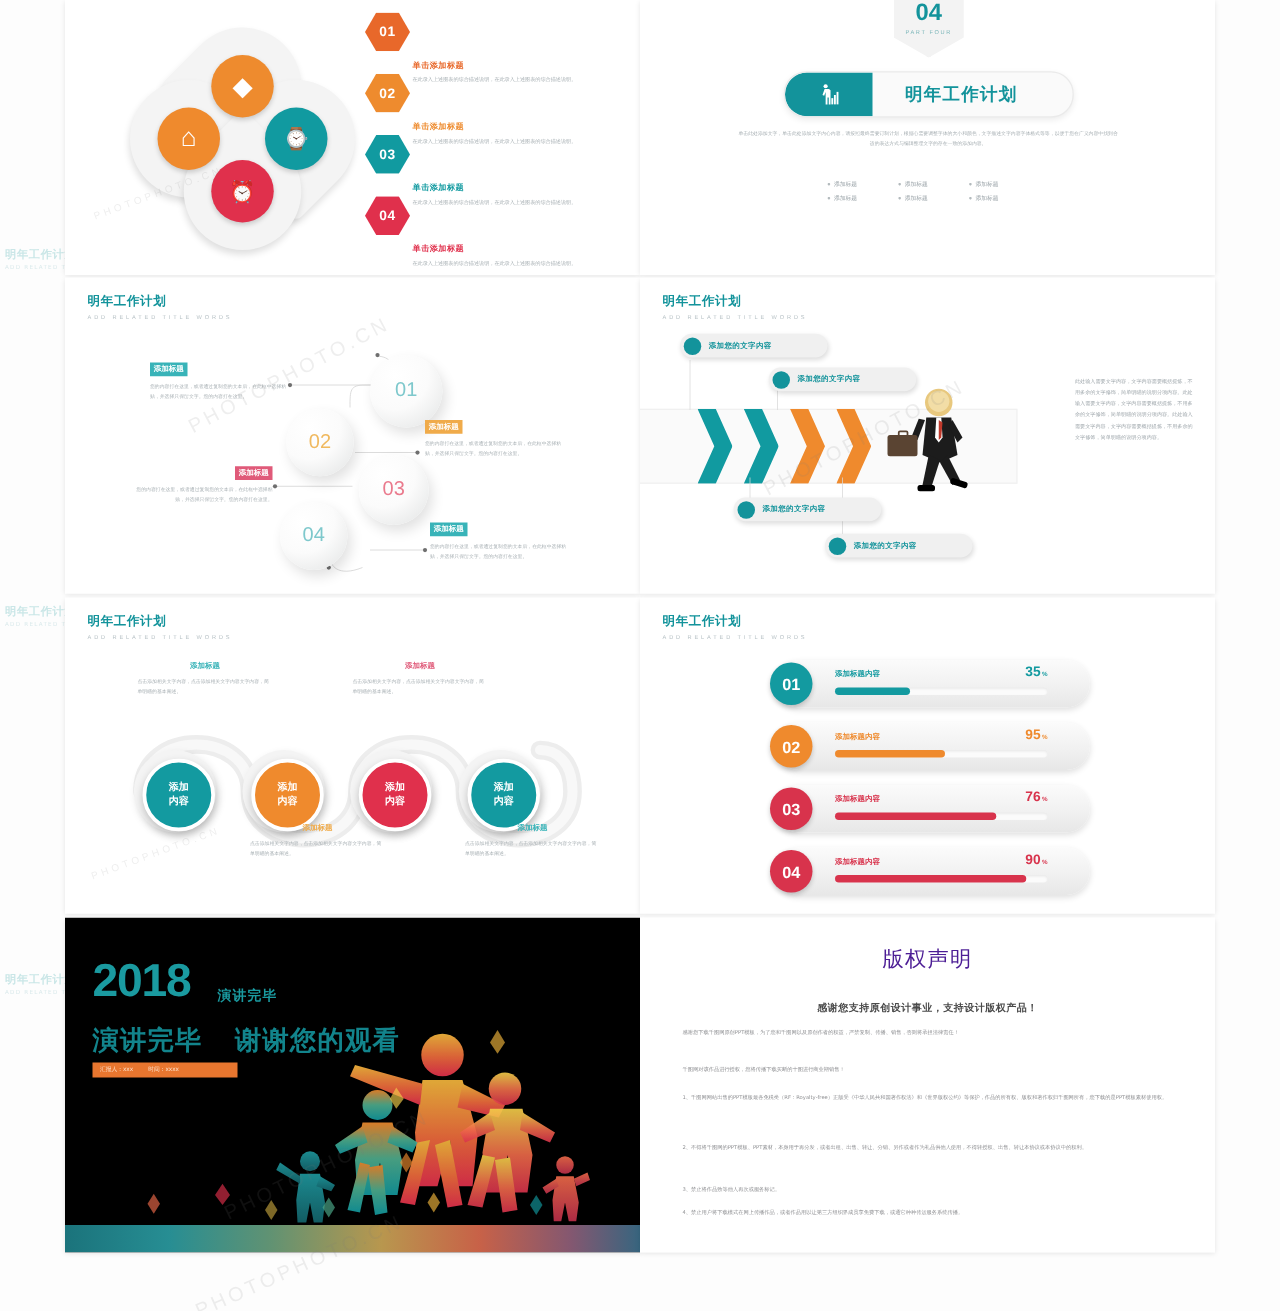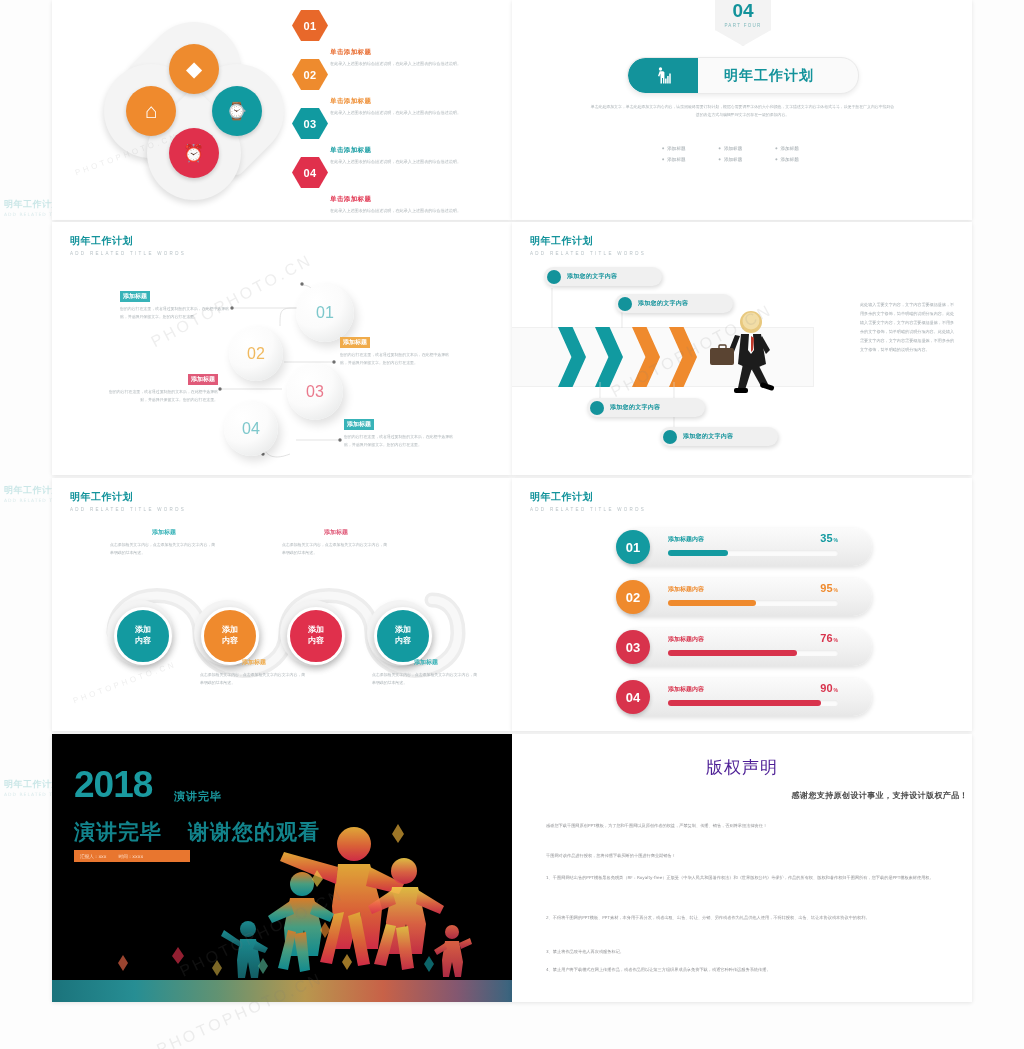--- a/index.html
+++ b/index.html
@@ -171,21 +171,21 @@
           display:flex;align-items:center;color:#ffe2cd;font-size:4.6px;gap:12px;padding:0 6px;
           font-family:"DejaVu Sans",sans-serif;box-sizing:border-box;}
   .ty-ground{position:absolute;left:0;right:0;bottom:0;height:22px;
              background:linear-gradient(90deg,#1d7d86 0%,#2a9aa0 18%,#6a9f7c 36%,#c8a455 55%,#d96a4e 72%,#8f5f7a 88%,#3c6e8a 100%);
              opacity:.92;}
 
   
   .cp{position:absolute;inset:0;background:#fff;}
   .cp h1{margin:0;position:absolute;left:0;right:0;top:22px;text-align:center;
          font-size:17px;font-weight:normal;color:#4c1d95;font-family:"DejaVu Sans",sans-serif;letter-spacing:1px;}
-  .cp h2{margin:4px;position:absolute;left:0;right:0;top:52px;text-align:right;
+  .cp h2{margin:15px;position:absolute;left:0;right:0;top:52px;text-align:center;
          font-size:8px;font-weight:bold;color:#4a4a4a;font-family:"DejaVu Sans",sans-serif;letter-spacing:.4px;}
   .cp .para{position:absolute;left:34px;right:30px;font-size:4.2px;line-height:2.1;color:#8f9093;
             font-family:"DejaVu Sans",sans-serif;text-align:justify;}
 
   
   .wm{position:absolute;color:rgba(120,120,120,.13);font-size:11px;letter-spacing:3px;
       pointer-events:none;font-family:"Liberation Sans",sans-serif;}
   .wm-big{font-size:16px;}
 </style>
 </head>

